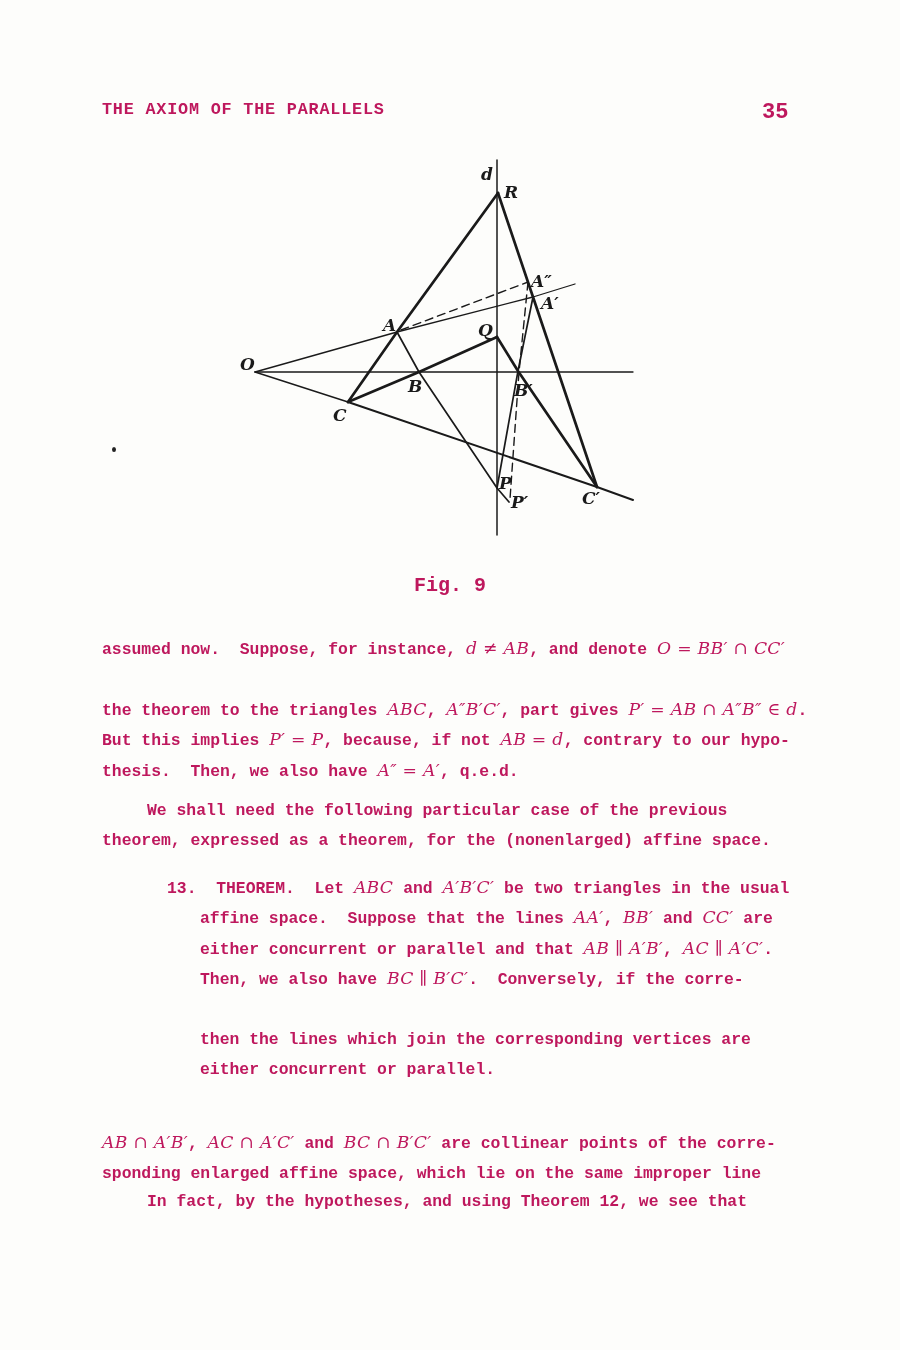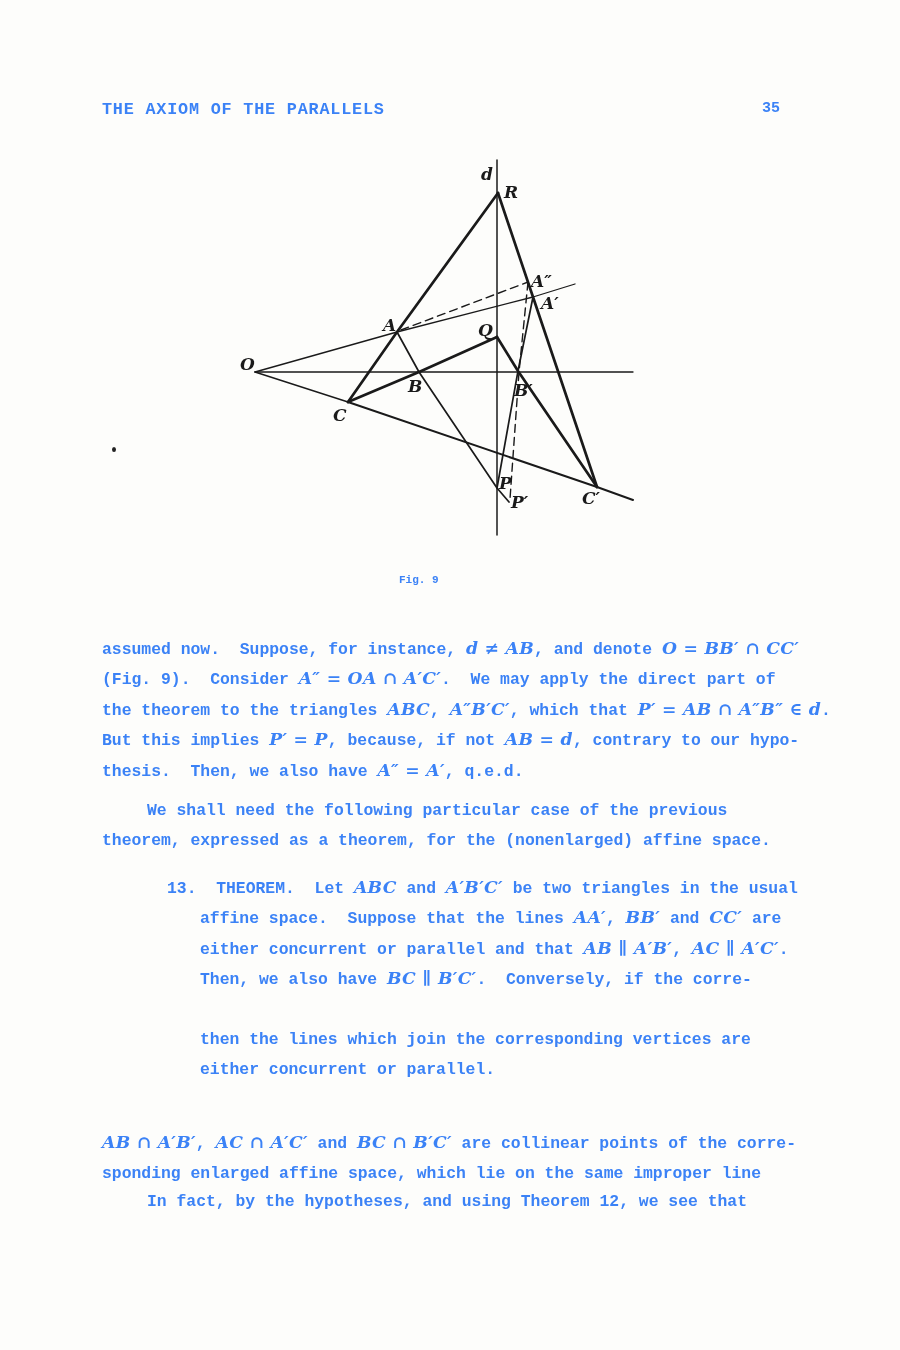--- a/index.html
+++ b/index.html
@@ -1,28 +1,28 @@
 <!DOCTYPE html>
 <html><head>
 <meta charset="utf-8">
 <style>
   html,body{margin:0;padding:0;background:#e8e8e6;}
   .page{position:relative;width:900px;height:1350px;background:#fdfdfb;
-        font-family:"Liberation Mono",monospace;color:#3b82f6;overflow:hidden;}
+        font-family:"Liberation Mono",monospace;color:#be185d;overflow:hidden;}
   .header-title{position:absolute;top:100px;left:102px;font-size:16.8px;
         font-weight:700;letter-spacing:.8px;white-space:pre;}
-  .page-number{position:absolute;top:100px;left:762px;font-size:15px;font-weight:700;}
+  .page-number{position:absolute;top:100px;left:762px;font-size:22px;font-weight:700;}
   .fig-svg{position:absolute;left:230px;top:150px;width:430px;height:400px;overflow:visible;}
   .flabel{font-family:"DejaVu Serif",serif;font-style:italic;font-size:17px;
         font-weight:600;fill:#1a1a1a;}
-  .caption{position:absolute;top:574px;left:399px;font-size:11px;font-weight:700;white-space:pre;}
+  .caption{position:absolute;top:574px;left:414px;font-size:20px;font-weight:700;white-space:pre;}
   .textblock{position:absolute;inset:0;}
   .line{position:absolute;white-space:pre;font-size:16.4px;font-weight:700;line-height:19px;}
   .math{font-family:"DejaVu Serif",serif;font-style:italic;font-size:17.2px;
-        font-weight:700;letter-spacing:.3px;}
+        font-weight:400;letter-spacing:.3px;}
   .ink-dot{position:absolute;left:112px;top:447px;width:4px;height:5px;
         background:#222;border-radius:50%;}
 </style>
 </head>
 <body>
 
 <div class="page">
   <div class="header-title">THE AXIOM OF THE PARALLELS</div>
   <div class="page-number">35</div>
 
@@ -52,22 +52,21 @@
       <text x="333" y="421" class="flabel">C</text>
       <text x="499" y="489" class="flabel">P</text>
       <text x="511" y="508" class="flabel">P′</text>
       <text x="582" y="504" class="flabel">C′</text>
     </svg>
 
   <div class="caption">Fig. 9</div>
 
   <div class="textblock" id="textblock">
       <div class="line" style="top: 639px; left: 102px;"><span>assumed now.  Suppose, for instance, </span><span class="math">d ≠ AB</span><span>, and denote </span><span class="math">O = BB′ ∩ CC′</span></div>
-      <div class="line" style="top: 669px; left: 102px;"><span>(Fig. 9).  Consider </span><span class="math">A″ = OA ∩ A′C′</span><span>.  We may apply the direct part of</span></div>
-      <div class="line" style="top: 700px; left: 102px;"><span>the theorem to the triangles </span><span class="math">ABC</span><span>, </span><span class="math">A″B′C′</span><span>, which that </span><span class="math">P′ = AB ∩ A″B″ ∈ d</span><span>.</span></div>
+      <div class="line" style="top: 700px; left: 102px;"><span>the theorem to the triangles </span><span class="math">ABC</span><span>, </span><span class="math">A″B′C′</span><span>, part gives </span><span class="math">P′ = AB ∩ A″B″ ∈ d</span><span>.</span></div>
       <div class="line" style="top: 730px; left: 102px;"><span>But this implies </span><span class="math">P′ = P</span><span>, because, if not </span><span class="math">AB = d</span><span>, contrary to our hypo-</span></div>
       <div class="line" style="top: 761px; left: 102px;"><span>thesis.  Then, we also have </span><span class="math">A″ = A′</span><span>, q.e.d.</span></div>
       <div class="line" style="top: 801px; left: 147px;"><span>We shall need the following particular case of the previous</span></div>
       <div class="line" style="top: 831px; left: 102px; font-family: Liberation Mono, monospace;"><span>theorem, expressed as a theorem, for the (nonenlarged) affine space.</span></div>
       <div class="line" style="top: 878px; left: 151px; margin-left: 16px;"><span>13.  THEOREM.  Let </span><span class="math">ABC</span><span> and </span><span class="math">A′B′C′</span><span> be two triangles in the usual</span></div>
       <div class="line" style="top: 939px; left: 200px;"><span>either concurrent or parallel and that </span><span class="math">AB ∥ A′B′</span><span>, </span><span class="math">AC ∥ A′C′</span><span>.</span></div>
       <div class="line" style="top: 908px; left: 200px;"><span>affine space.  Suppose that the lines </span><span class="math">AA′</span><span>, </span><span class="math">BB′</span><span> and </span><span class="math">CC′</span><span> are</span></div>
       <div class="line" style="top: 969px; left: 200px;"><span>Then, we also have </span><span class="math">BC ∥ B′C′</span><span>.  Conversely, if the corre-</span></div>
       <div class="line" style="top: 1030px; left: 200px;"><span>then the lines which join the corresponding vertices are</span></div>
       <div class="line" style="top: 1060px; left: 200px;"><span>either concurrent or parallel.</span></div>

